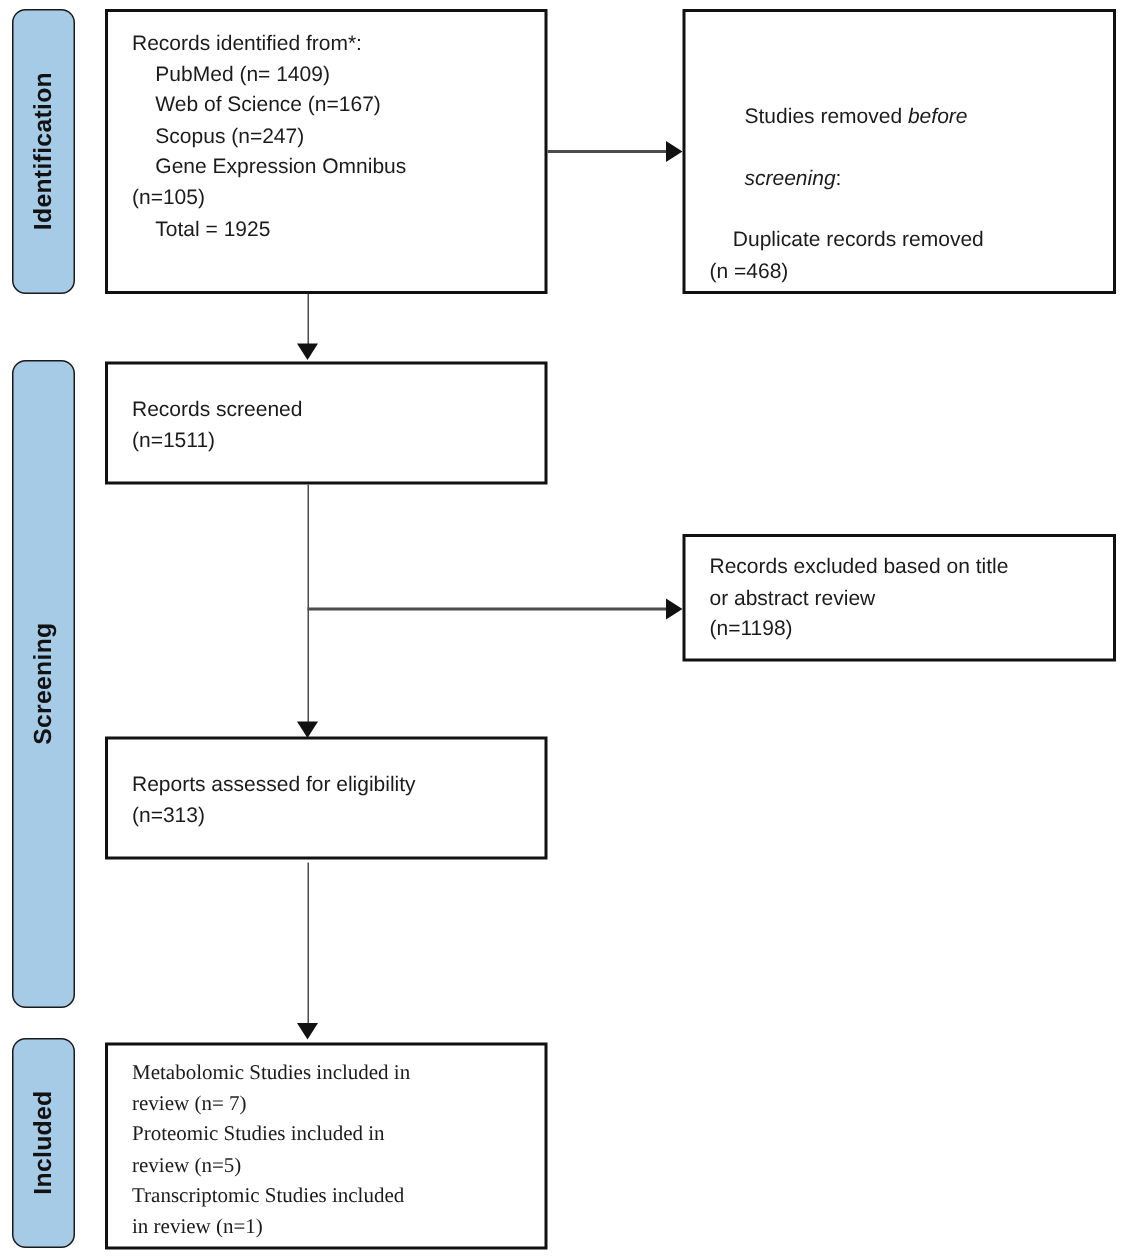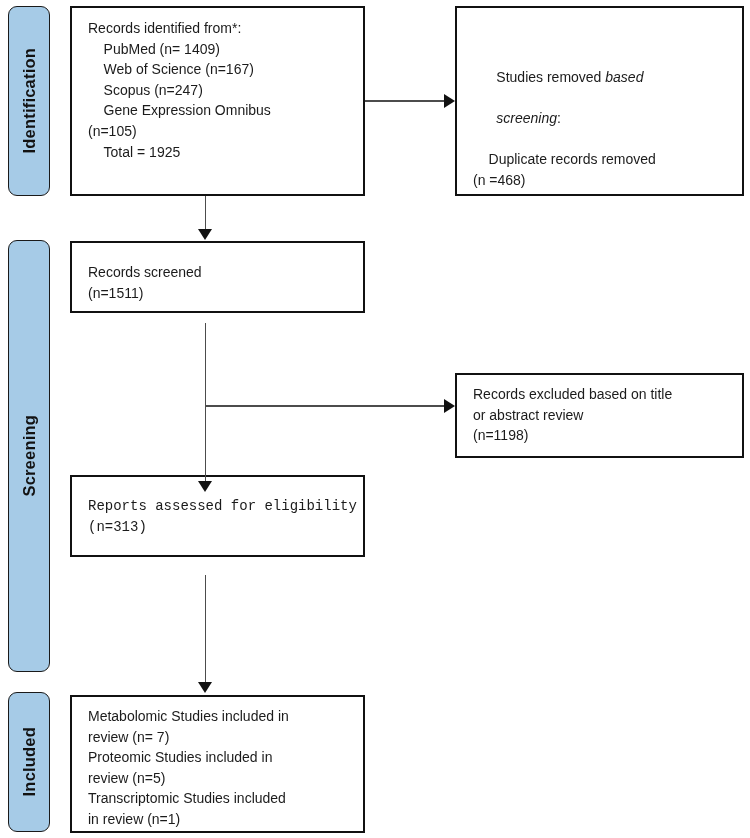--- a/index.html
+++ b/index.html
@@ -104,44 +104,44 @@
     <div class="box-text indented-list">    PubMed (n= 1409)
     Web of Science (n=167)
     Scopus (n=247)
     Gene Expression Omnibus
 (n=105)
     Total = 1925</div>
   </div>
 
   <div class="flow-box" style="left:455px; top:6px; width:289px; height:190px; padding-top:38px;">
     <div class="box-text">
-      <span>Studies removed </span><span class="italic-phrase">based</span><br>
+      <span>Studies removed </span><span class="italic-phrase">before</span><br>
       <span class="italic-phrase">screening</span><span>:</span>
     </div>
     <div class="box-text indented-list">    Duplicate records removed
 (n =468)</div>
   </div>
 
-  <div class="flow-box" style="left:70px; top:241px; width:295px; height:72px; padding-top:19px;">
+  <div class="flow-box" style="left:70px; top:241px; width:295px; height:82px; padding-top:19px;">
     <div class="box-text">Records screened
 (n=1511)</div>
   </div>
 
-  <div class="flow-box" style="left:455px; top:373px; width:289px; height:85px; padding-top:9px;padding-left:16px;">
+  <div class="flow-box" style="left:455px; top:356px; width:289px; height:85px; padding-top:9px;padding-left:16px;">
     <div class="box-text">Records excluded based on title
 or abstract review
 (n=1198)</div>
   </div>
 
-  <div class="flow-box" style="left:70px; top:475px; width:295px; height:82px; padding-top:19px;font-family:Liberation Mono, monospace;">
+  <div class="flow-box" style="left:70px; top:491px; width:295px; height:82px; padding-top:19px;">
     <div class="box-text">Reports assessed for eligibility
 (n=313)</div>
   </div>
 
-  <div class="flow-box" style="left:70px; top:695px; width:295px; height:138px; padding-top:9px;">
+  <div class="flow-box" style="left:70px; top:695px; width:295px; height:138px; padding-top:9px;font-family:Liberation Serif, serif;">
     <div class="box-text">Metabolomic Studies included in
 review (n= 7)
 Proteomic Studies included in
 review (n=5)
 Transcriptomic Studies included
 in review (n=1)</div>
   </div>
 
   <div class="connector v" style="left:204.5px; top:196px; height:34px;"></div>
   <div class="arrowhead-down" style="left:198px; top:229px;"></div>

